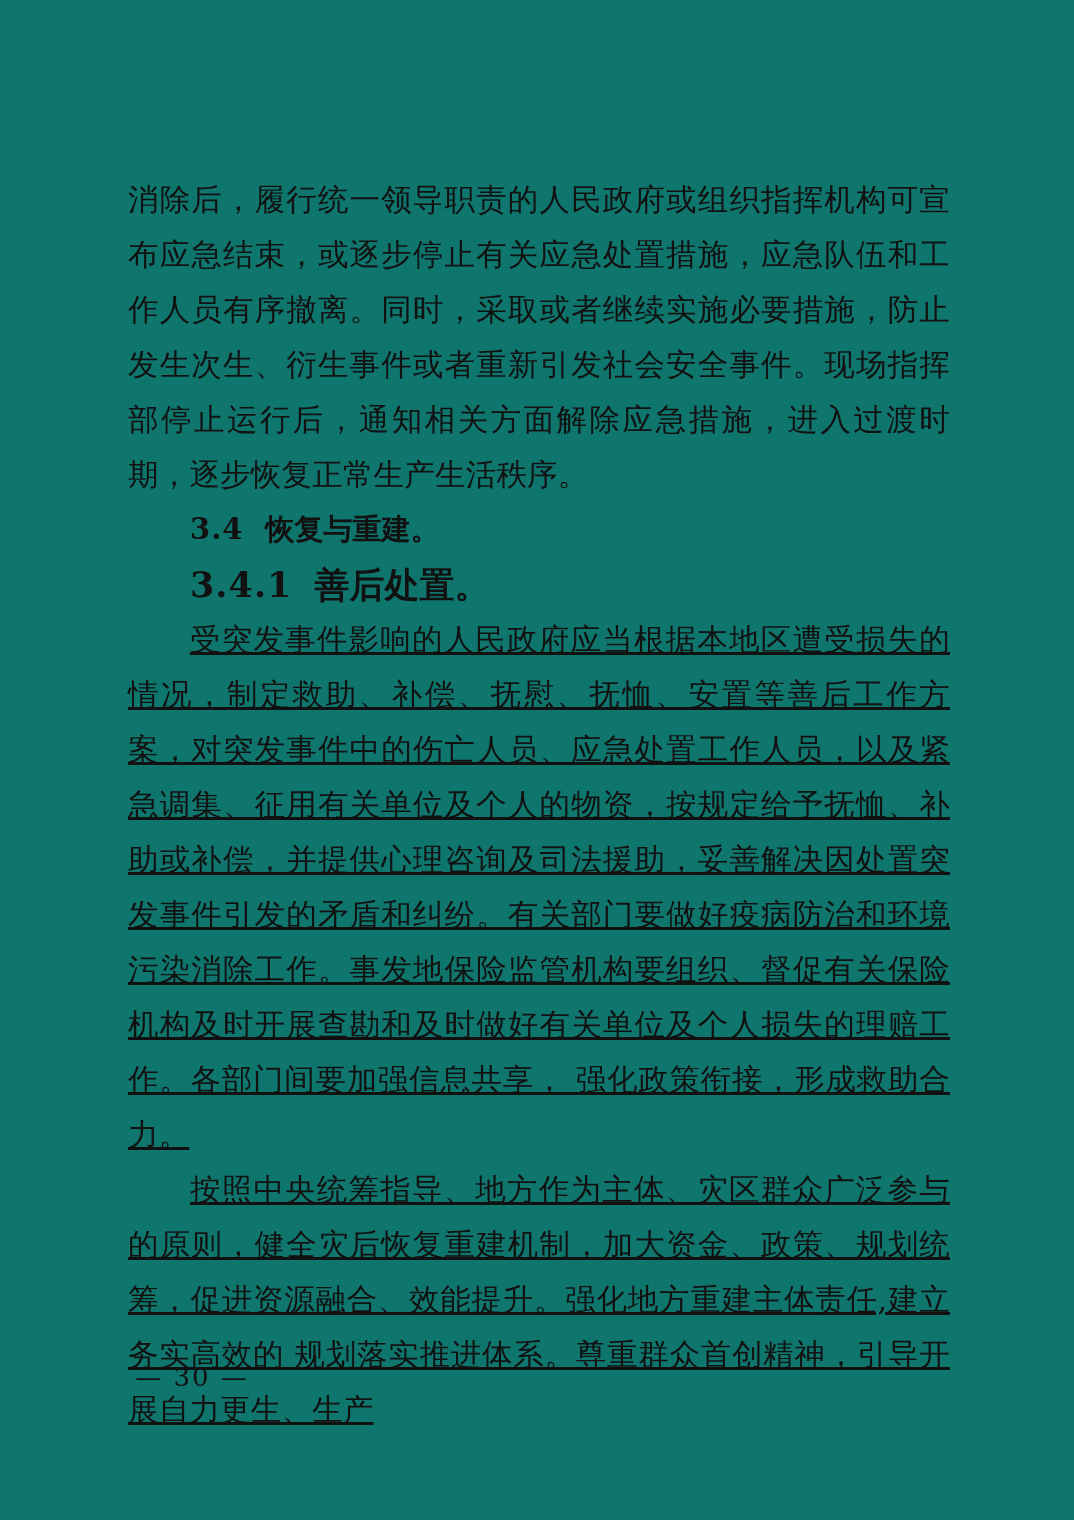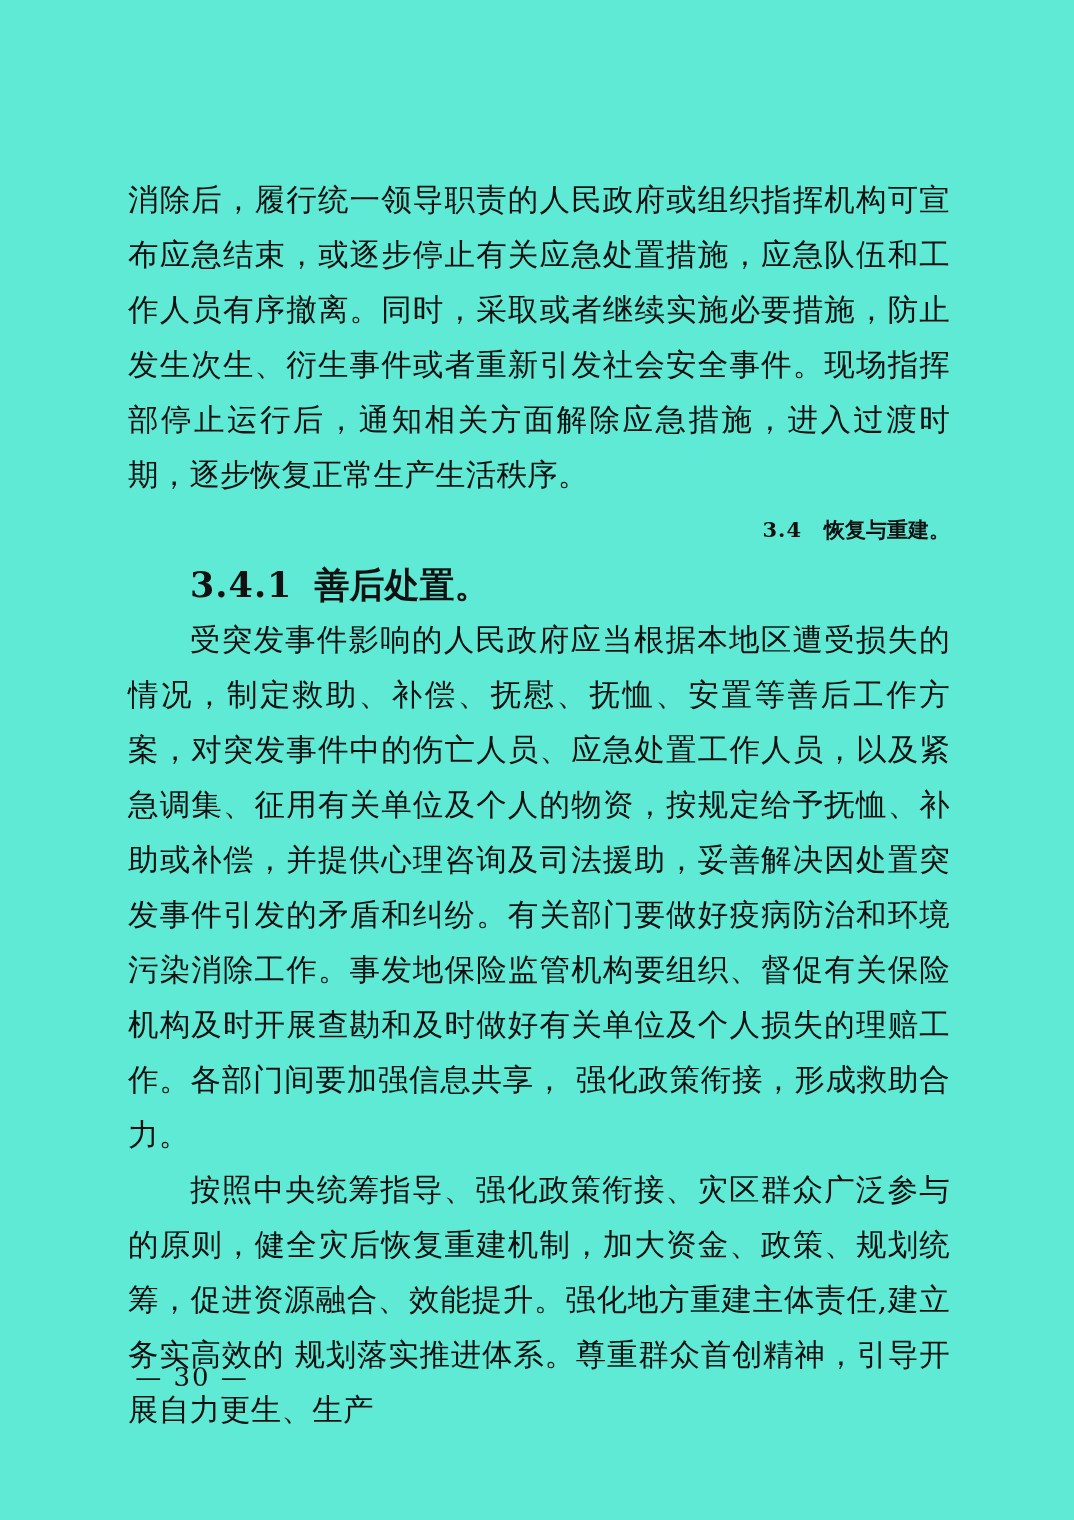--- a/index.html
+++ b/index.html
@@ -9,50 +9,50 @@
   }
   body {
     font-family: "DejaVu Serif", "Liberation Serif", serif;
     color: #111111;
   }
   .page {
     position: relative;
     width: 1074px;
     height: 1520px;
     margin: 0 auto;
-    background: #5eead4;
+    background: #0f766e;
     box-sizing: border-box;
     overflow: hidden;
   }
   .content {
     position: absolute;
     left: 128px;
     top: 172px;
     width: 822px;
   }
   p.body-text {
     margin: 0;
     font-size: 30.5px;
     line-height: 55px;
     text-align: justify;
     text-justify: inter-ideograph;
     letter-spacing: 0.2px;
     font-family: "DejaVu Serif", "Liberation Serif", serif;
   }
   p.body-text.indent {
     text-indent: 62px;
+    text-decoration: underline;
   }
   h2.heading {
     margin: 0;
-    font-size: 21px;
+    font-size: 29px;
     line-height: 55px;
     font-weight: bold;
     text-indent: 62px;
     font-family: "DejaVu Serif", "Liberation Serif", serif;
-    text-align: right;
   }
   h3.subheading {
     margin: 0;
     font-size: 35px;
     line-height: 55px;
     font-weight: bold;
     text-indent: 62px;
     font-family: "DejaVu Serif", "Liberation Serif", serif;
   }
   .heading-num {
@@ -86,20 +86,20 @@
 
     <p class="body-text">消除后，履行统一领导职责的人民政府或组织指挥机构可宣布应急结束，或逐步停止有关应急处置措施，应急队伍和工作人员有序撤离。同时，采取或者继续实施必要措施，防止发生次生、衍生事件或者重新引发社会安全事件。现场指挥部停止运行后，通知相关方面解除应急措施，进入过渡时期，逐步恢复正常生产生活秩序。</p>
 
     <h2 class="heading"><span class="heading-num">3.4</span><span class="heading-gap"></span><span>恢复与重建。</span></h2>
 
     <h3 class="subheading"><span class="heading-num">3.4.1</span><span class="heading-gap"></span><span>善后处置。</span></h3>
 
     <p class="body-text indent">受突发事件影响的人民政府应当根据本地区遭受损失的情况，制定救助、补偿、抚慰、抚恤、安置等善后工作方案，对突发事件中的伤亡人员、应急处置工作人员，以及紧急调集、征用有关单位及个人的物资，按规定给予抚恤、补助或补偿，并提供心理咨询及司法援助，妥善解决因处置突发事件引发的矛盾和纠纷。有关部门要做好疫病防治和环境污染消除工作。事发地保险监管机构要组织、督促有关保险机构及时开展查勘和及时做好有关单位及个人损失的理赔工作。各部门间要加强信息共享， 强化政策衔接，形成救助合力。</p>
 
 
-    <p class="body-text indent">按照中央统筹指导、强化政策衔接、灾区群众广泛参与的原则，健全灾后恢复重建机制，加大资金、政策、规划统筹，促进资源融合、效能提升。强化地方重建主体责任,建立务实高效的 规划落实推进体系。尊重群众首创精神，引导开展自力更生、生产</p>
+    <p class="body-text indent">按照中央统筹指导、地方作为主体、灾区群众广泛参与的原则，健全灾后恢复重建机制，加大资金、政策、规划统筹，促进资源融合、效能提升。强化地方重建主体责任,建立务实高效的 规划落实推进体系。尊重群众首创精神，引导开展自力更生、生产</p>
 
   </div>
 
   <div class="footer">
     <span class="page-num-wrap">— 30 —</span>
   </div>
 </div>
 
 </body></html>

